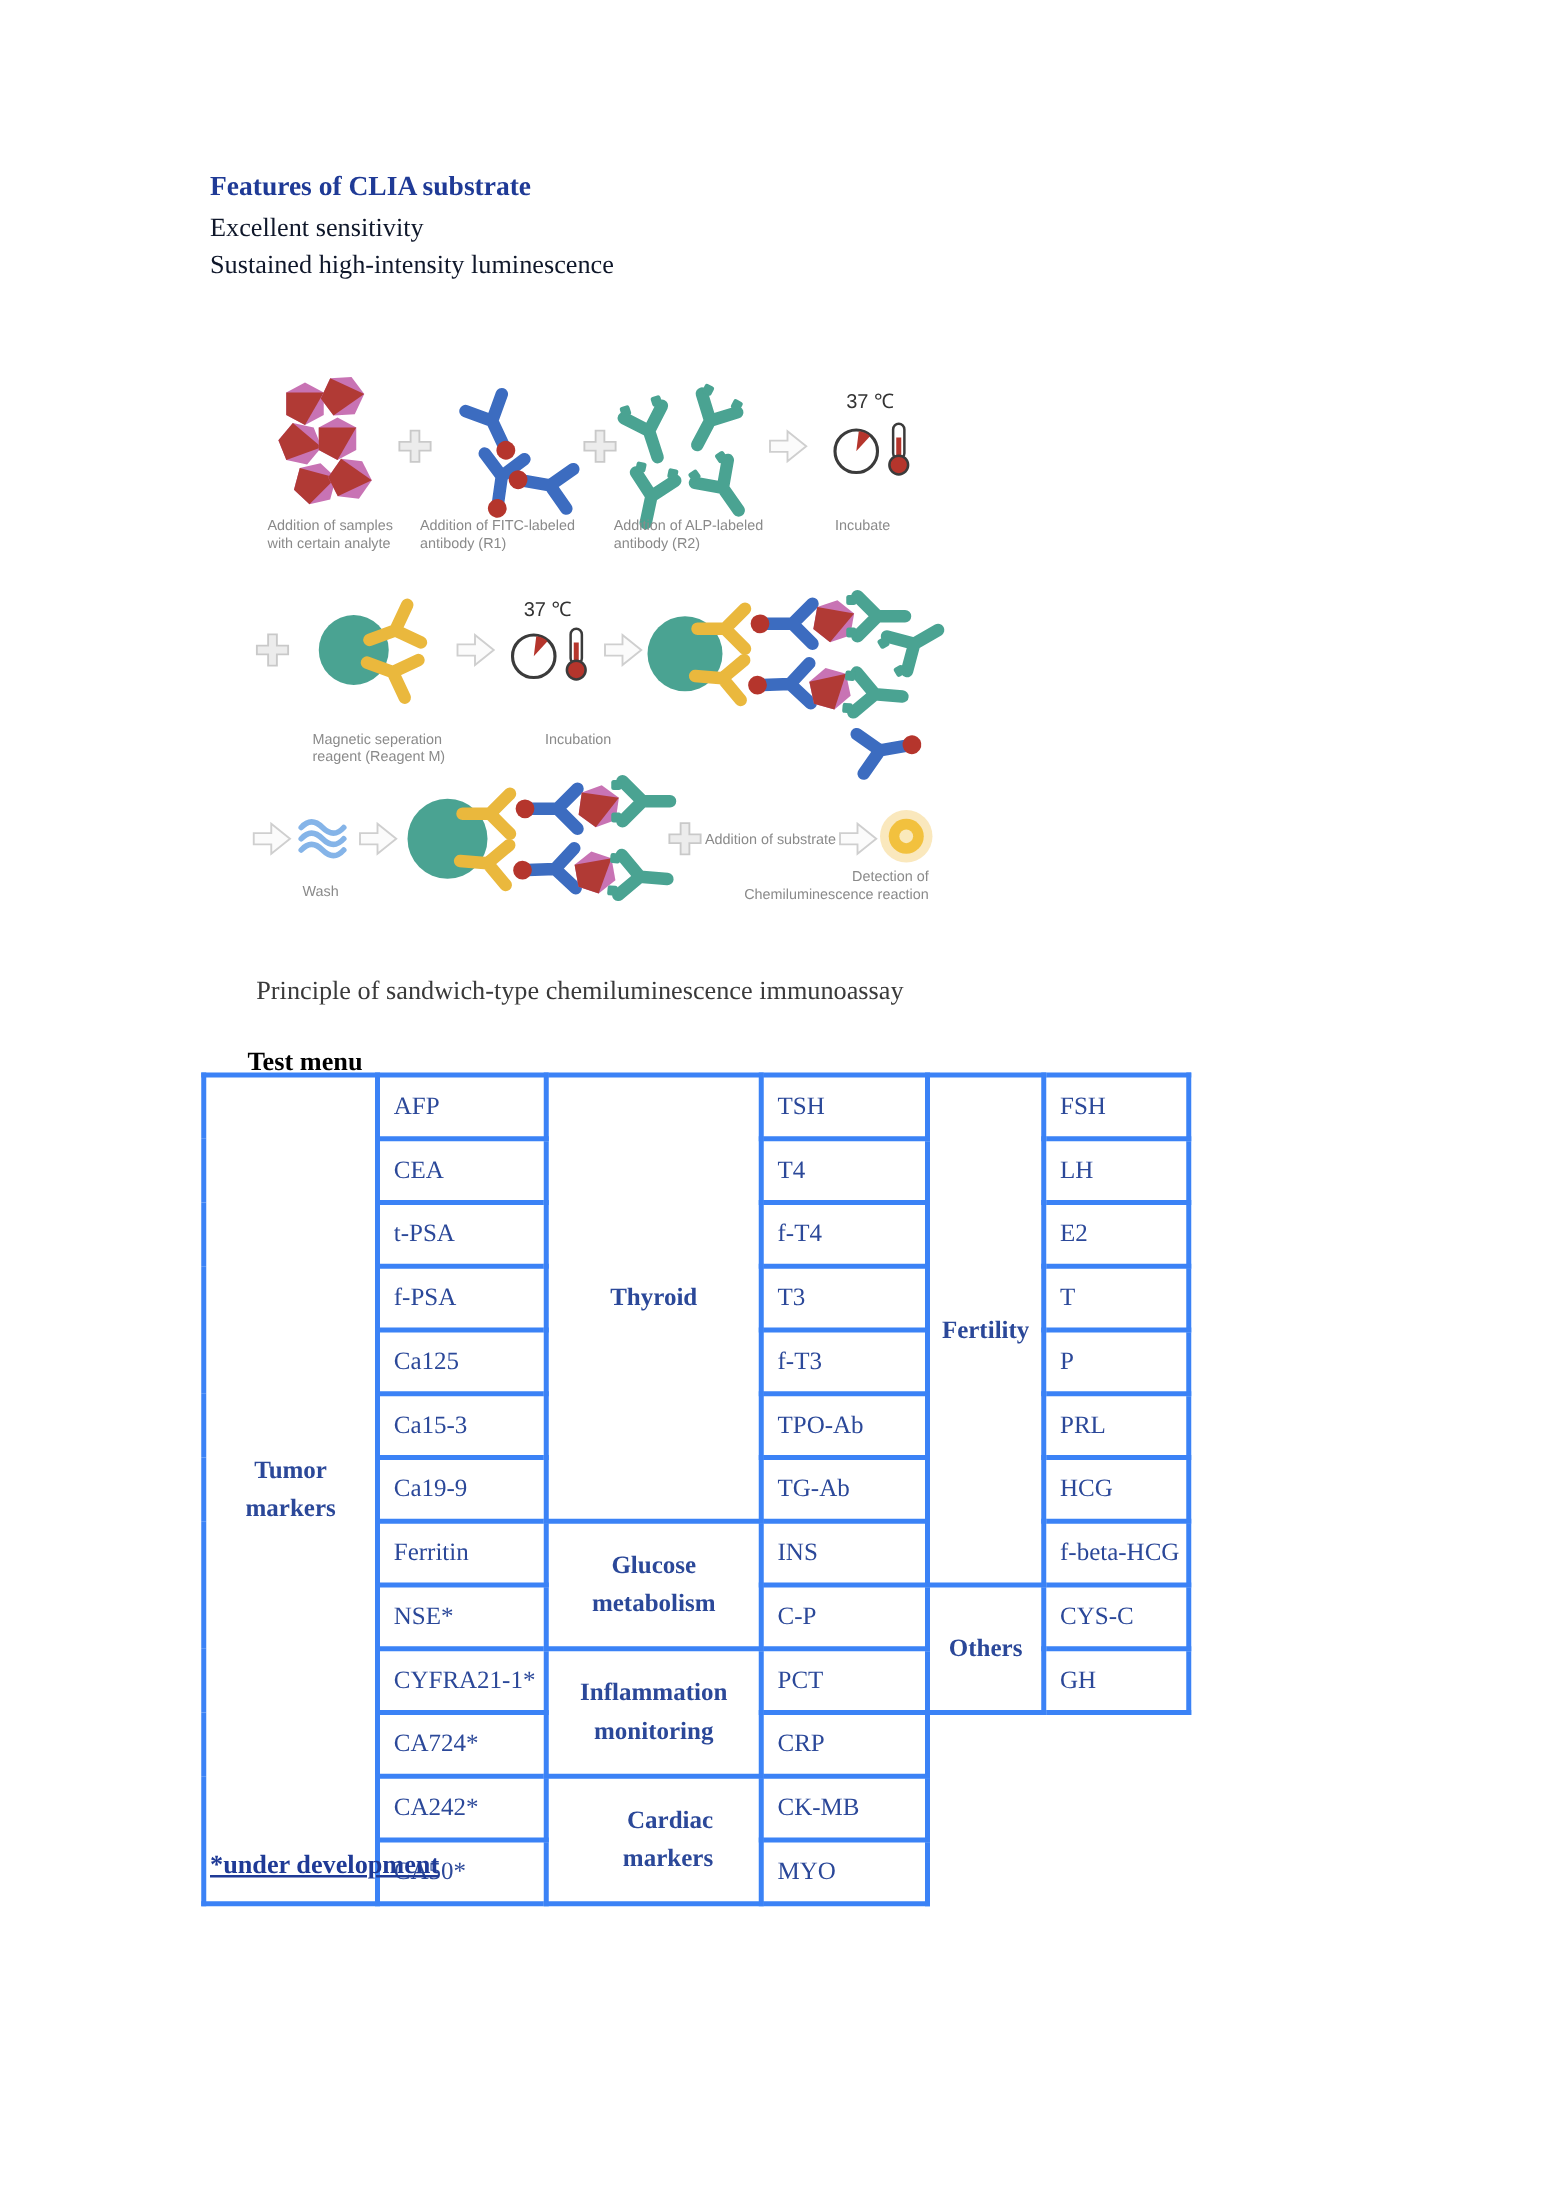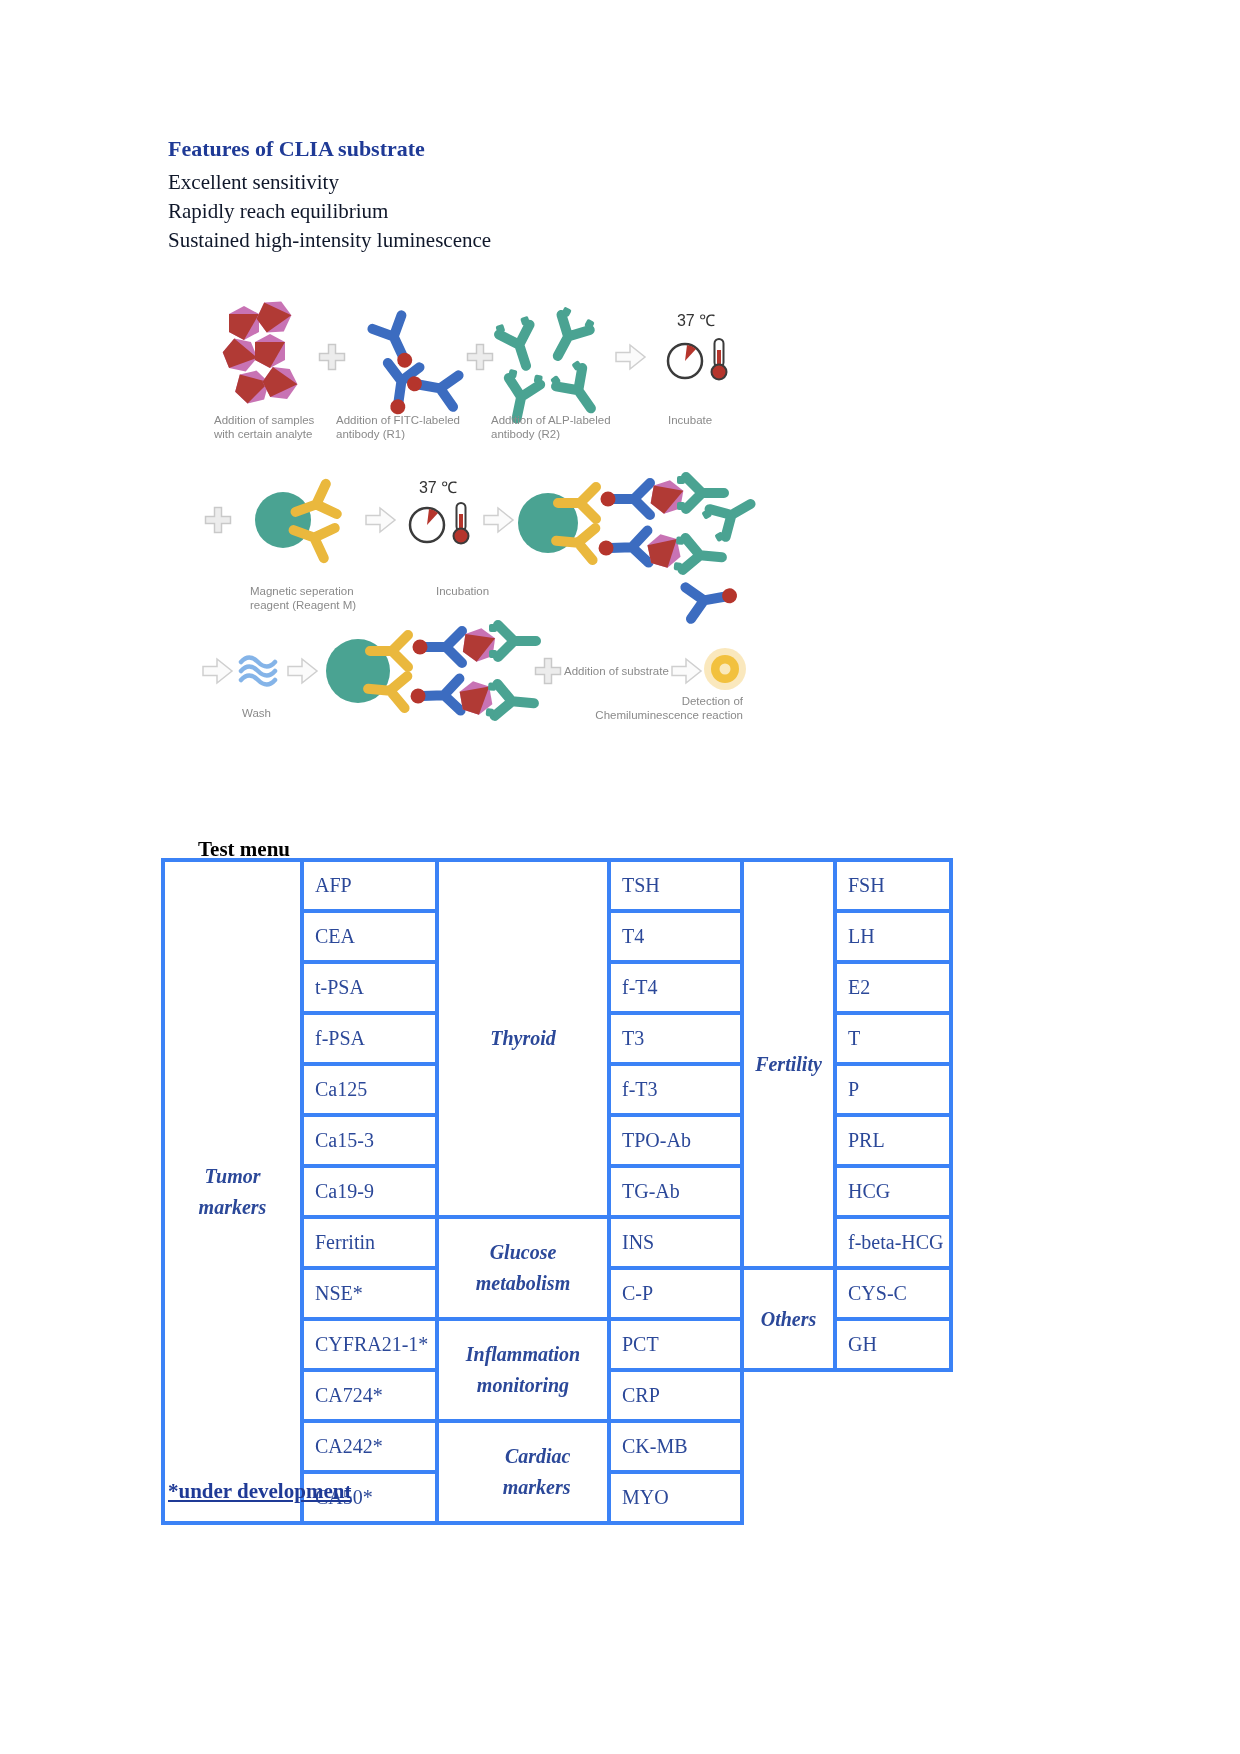--- a/index.html
+++ b/index.html
@@ -49,36 +49,35 @@
     border:4px solid #3b82f6;
     height:47px;
     font-size:20px;color:#2b4899;
     padding:0 0 0 11px;
     vertical-align:middle;
     overflow:hidden;
   }
   table.menu-table td.cat{
     text-align:center;font-weight:bold;padding:0;
   }
-  td.cat span{display:inline-block;line-height:1.55;font-style:italic;}
+  td.cat span{display:inline-block;line-height:1.55;}
   .wrap84 span{width:84px;}
   .wrap125 span{width:125px;}
   .wrap140 span{width:140px;}
   .wrap95 span{width:95px;text-align:right;}
 </style>
 </head>
 <body>
 
 <div class="page">
 
   <div class="doc-heading">Features of CLIA substrate</div>
 
   <div class="features">
     <div>Excellent sensitivity</div>
-    <div>Rapidly reach equilibrium</div>
     <div>Sustained high-intensity luminescence</div>
   </div>
 
   <svg class="assay-diagram" width="580" height="448" viewBox="0 0 580 448" xmlns="http://www.w3.org/2000/svg">
     <defs>
       <path id="ab" d="M0,26 L0,4 M0,4 L-16,-12 M0,4 L16,-12" fill="none" stroke-width="10" stroke-linecap="round" stroke-linejoin="round"></path>
       <g id="abd">
         <use href="#ab"></use>
         <circle cx="0" cy="30" r="7.5" fill="#b5352c" stroke="none"></circle>
       </g>
@@ -194,20 +193,21 @@
     </g>
     <use href="#plus" transform="translate(368,378)"></use>
     <text class="diagram-label" x="384" y="382">Addition of substrate</text>
     <use href="#arw" transform="translate(506,378)"></use>
     <use href="#glow" transform="translate(545,376)"></use>
     <text class="diagram-label" x="62" y="424">Wash</text>
     <text class="diagram-label" x="563" y="412" text-anchor="end">Detection of</text>
     <text class="diagram-label" x="563" y="426" text-anchor="end">Chemiluminescence reaction</text>
   </svg>
 
+  <div class="caption">Principle of sandwich-type chemiluminescence immunoassay</div>
 
   <div class="menu-heading">Test menu</div>
 
   <table class="menu-table">
     <colgroup>
       <col style="width:139px">
         <col style="width:135px">
         <col style="width:172px">
       <col style="width:133px">
         <col style="width:93px">

